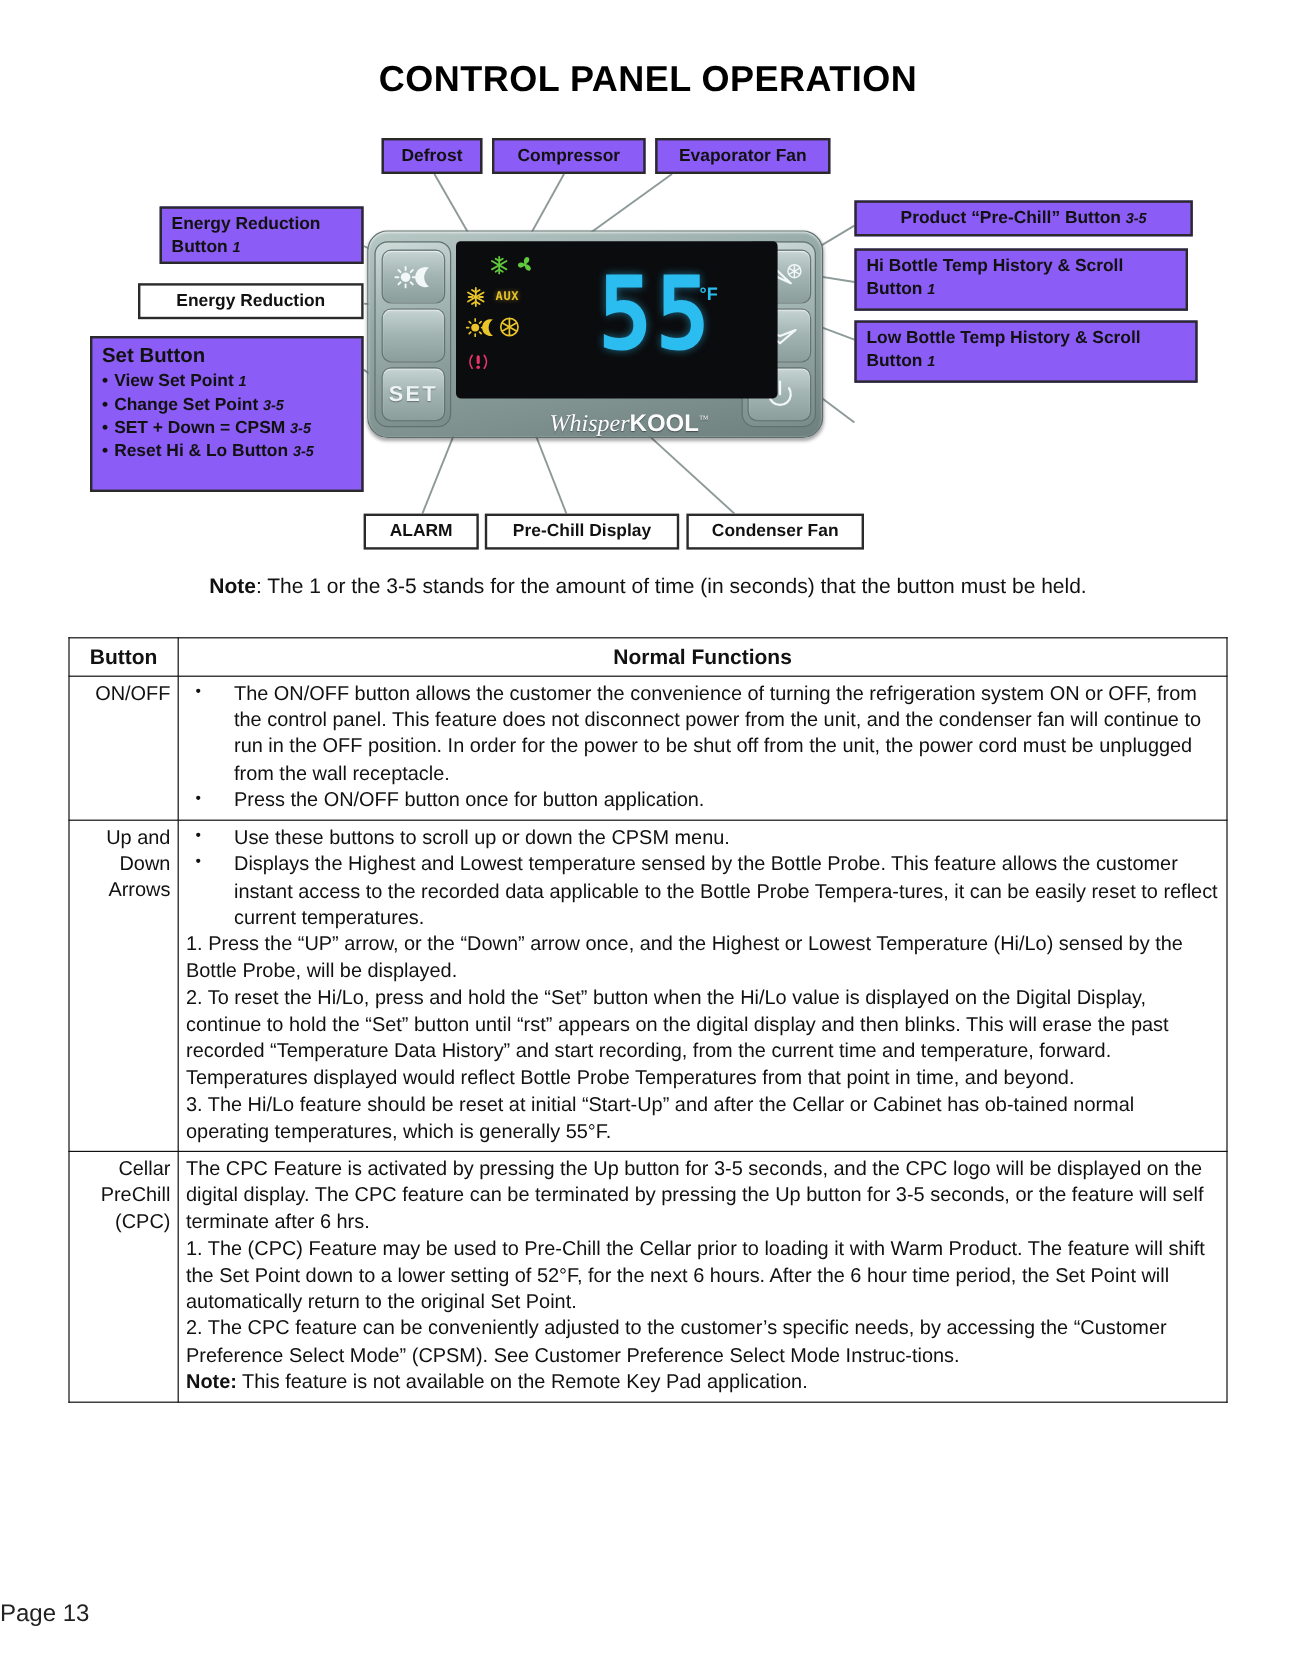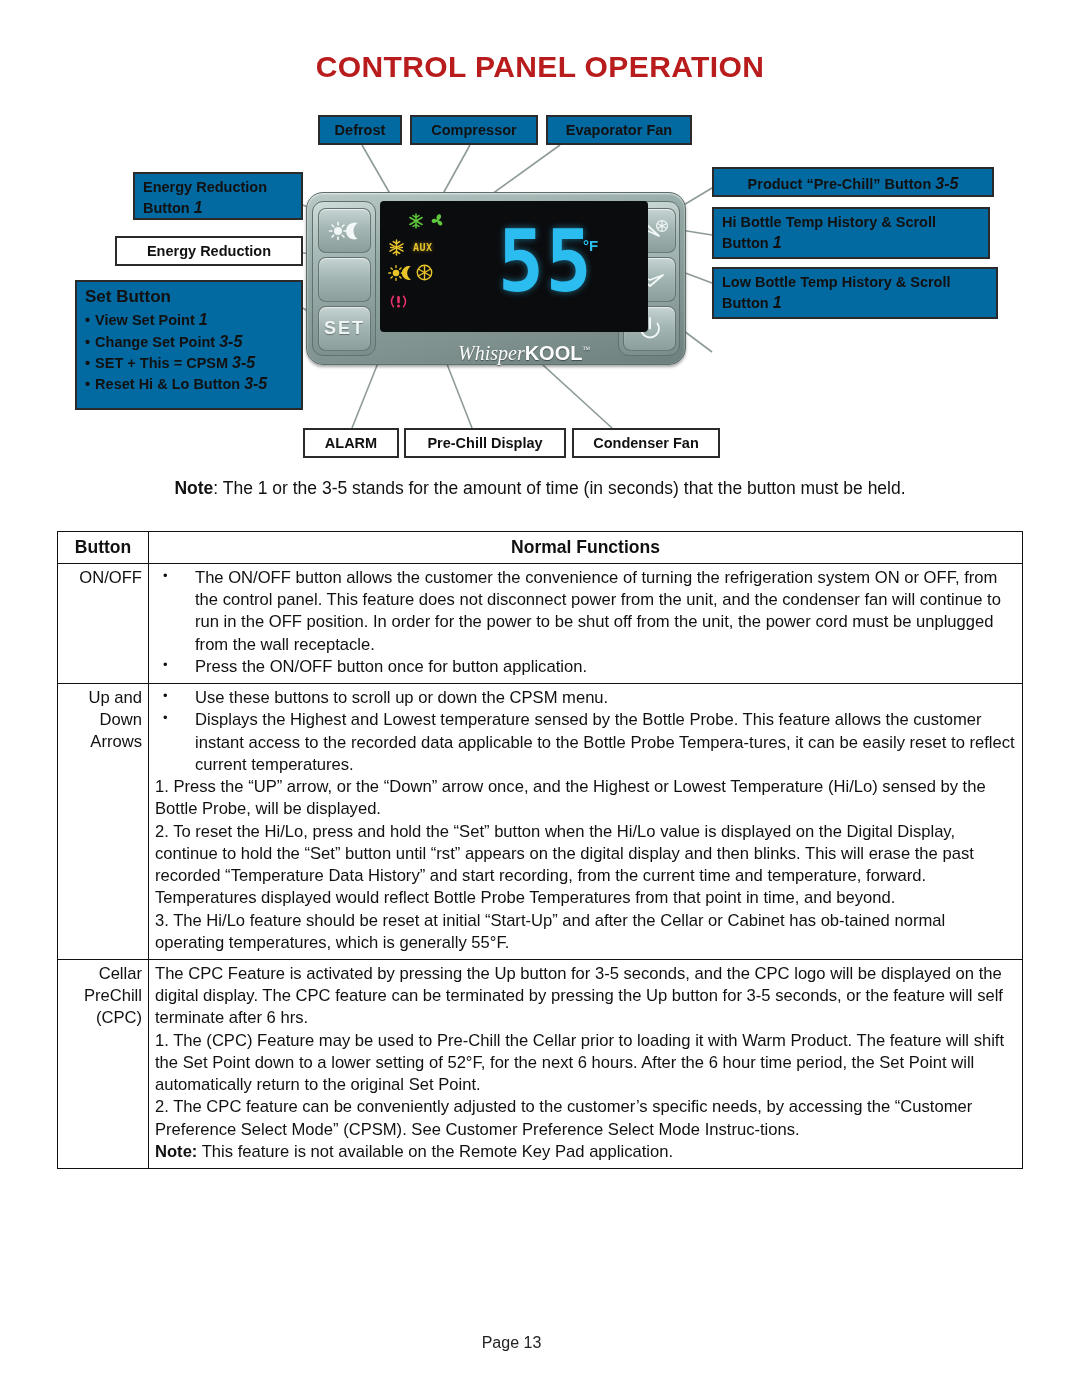--- a/index.html
+++ b/index.html
@@ -26,42 +26,42 @@
 
   
   .title {
     position: absolute;
     left: 0; top: 50px;
     width: 1080px;
     text-align: center;
     font-size: 30px;
     font-weight: bold;
     letter-spacing: 0.4px;
-    color: #b91c1c;
+    color: #000000;
   }
 
   
   .lbl {
     position: absolute;
     box-sizing: border-box;
     border: 2px solid #2a2a2a;
-    background: #0369a1;
+    background: #8b5cf6;
     font-size: 14.5px;
     font-weight: bold;
     line-height: 1.32;
     color: #111;
     padding: 4px 8px;
     z-index: 6;
   }
   .lbl.white { background: #ffffff; }
   .lbl.center { text-align: center; }
   .lbl .sec {
     font-style: italic;
     font-weight: bold;
-    font-size: 16px;
+    font-size: 12px;
   }
   .lbl .hd {
     font-size: 17px;
     font-weight: bold;
     display: block;
     margin-bottom: 1px;
   }
   .lbl ul {
     margin: 0; padding: 0; list-style: none;
   }
@@ -221,22 +221,22 @@
     position: absolute; left: 8px; top: 0;
     font-size: 13px;
   }
   p.num { margin: 0; padding: 0; text-indent: 0; }
   .fn-cell b { font-weight: bold; }
 
   .page-num {
     position: absolute;
     left: 0; top: 1334px;
     width: 1023px;
-    text-align: center;
-    font-size: 16px;
+    text-align: left;
+    font-size: 20px;
     color: #222;
   }
 </style>
 </head>
 <body>
 
 <div class="page">
 
   <div class="title">CONTROL PANEL OPERATION</div>
 
@@ -289,21 +289,21 @@
     <ul>
       <li>
         <span>View Set Point</span>
         <span class="sec">1</span>
       </li>
       <li>
         <span>Change Set Point</span>
         <span class="sec">3-5</span>
       </li>
       <li>
-        <span>SET + This = CPSM</span>
+        <span>SET + Down = CPSM</span>
         <span class="sec">3-5</span>
       </li>
       <li>
         <span>Reset Hi &amp; Lo Button</span>
         <span class="sec">3-5</span>
       </li>
     </ul>
   </div>
 
   <div class="lbl center" style="left:712px; top:167px; width:282px; height:30px;">

